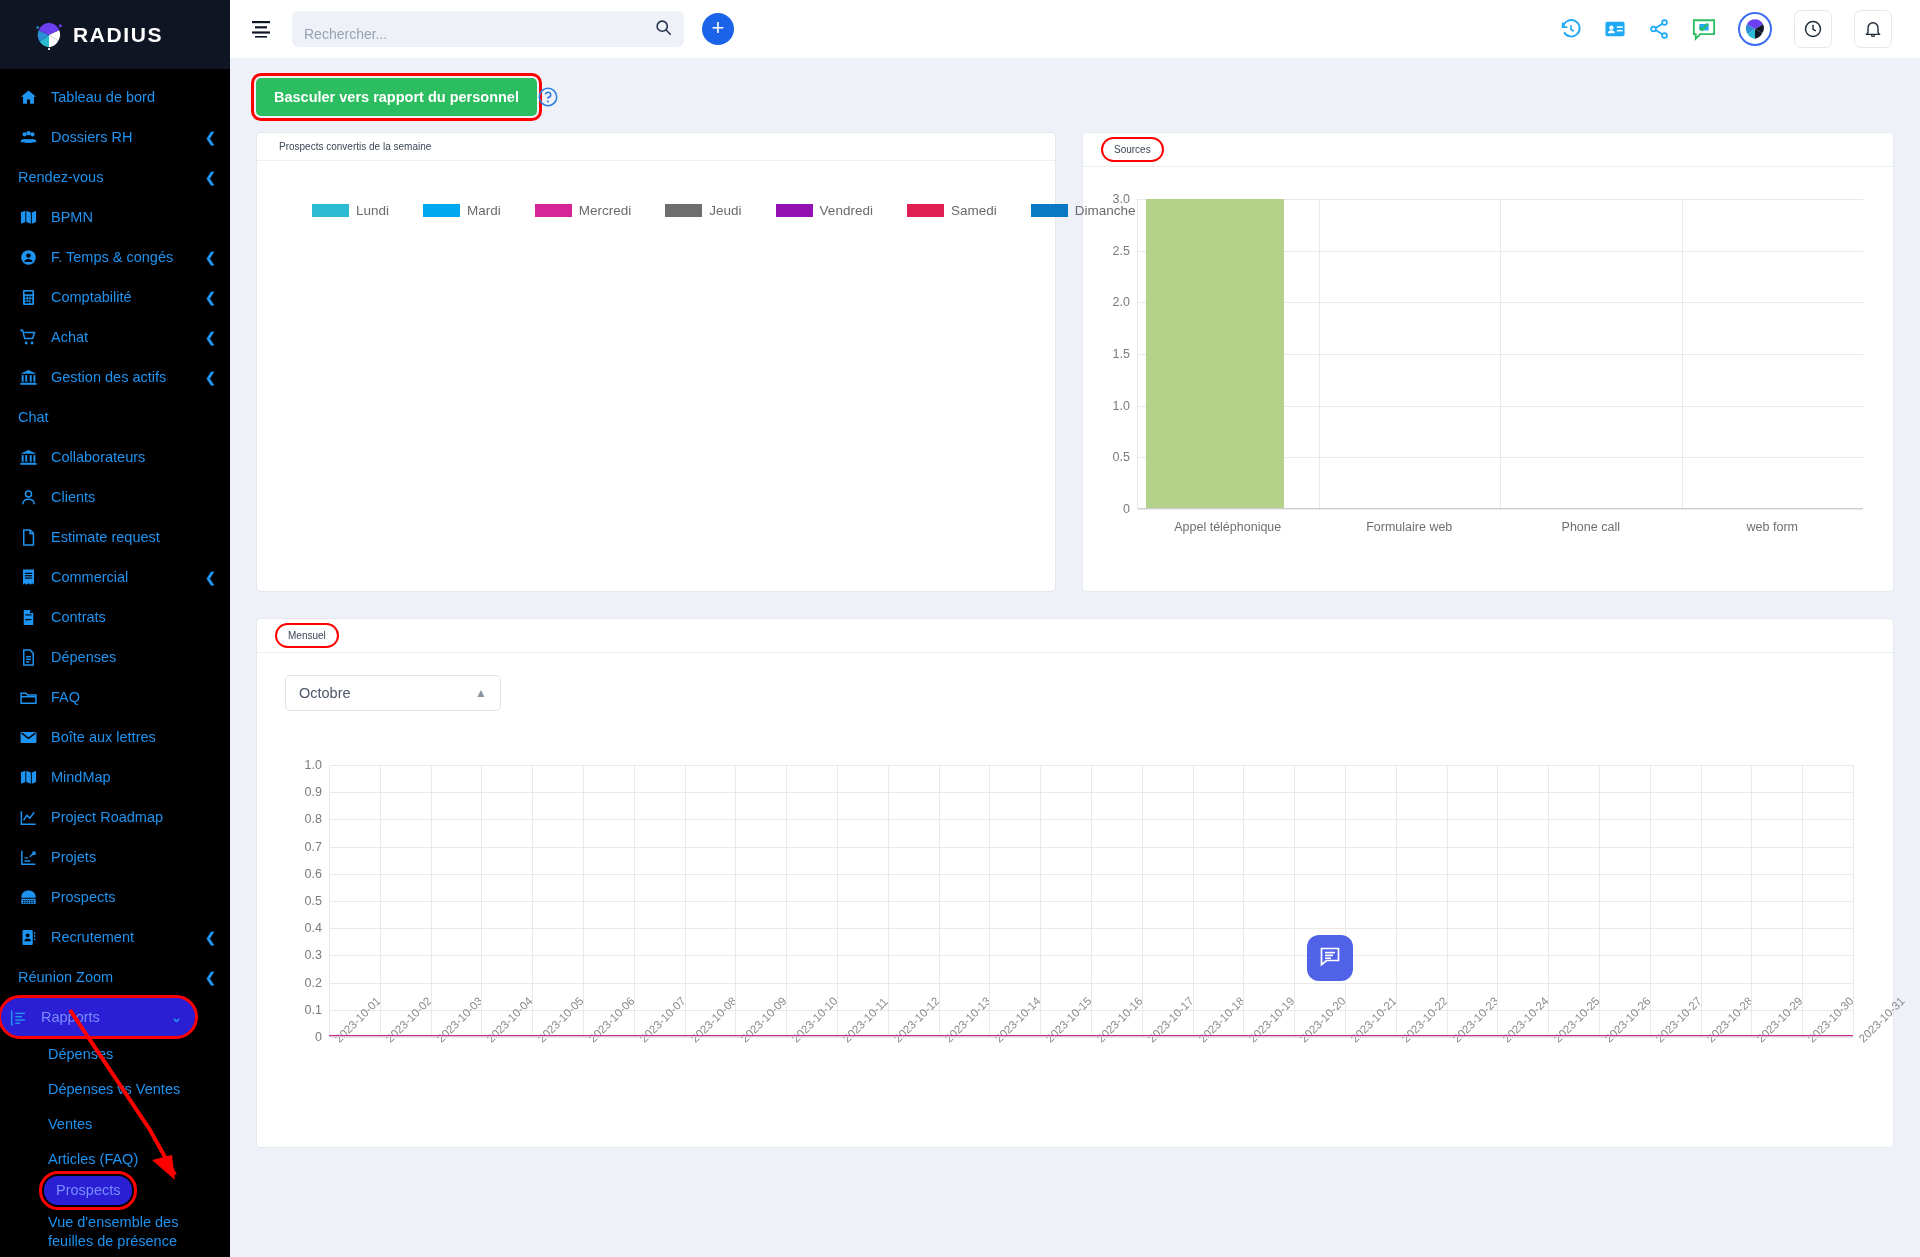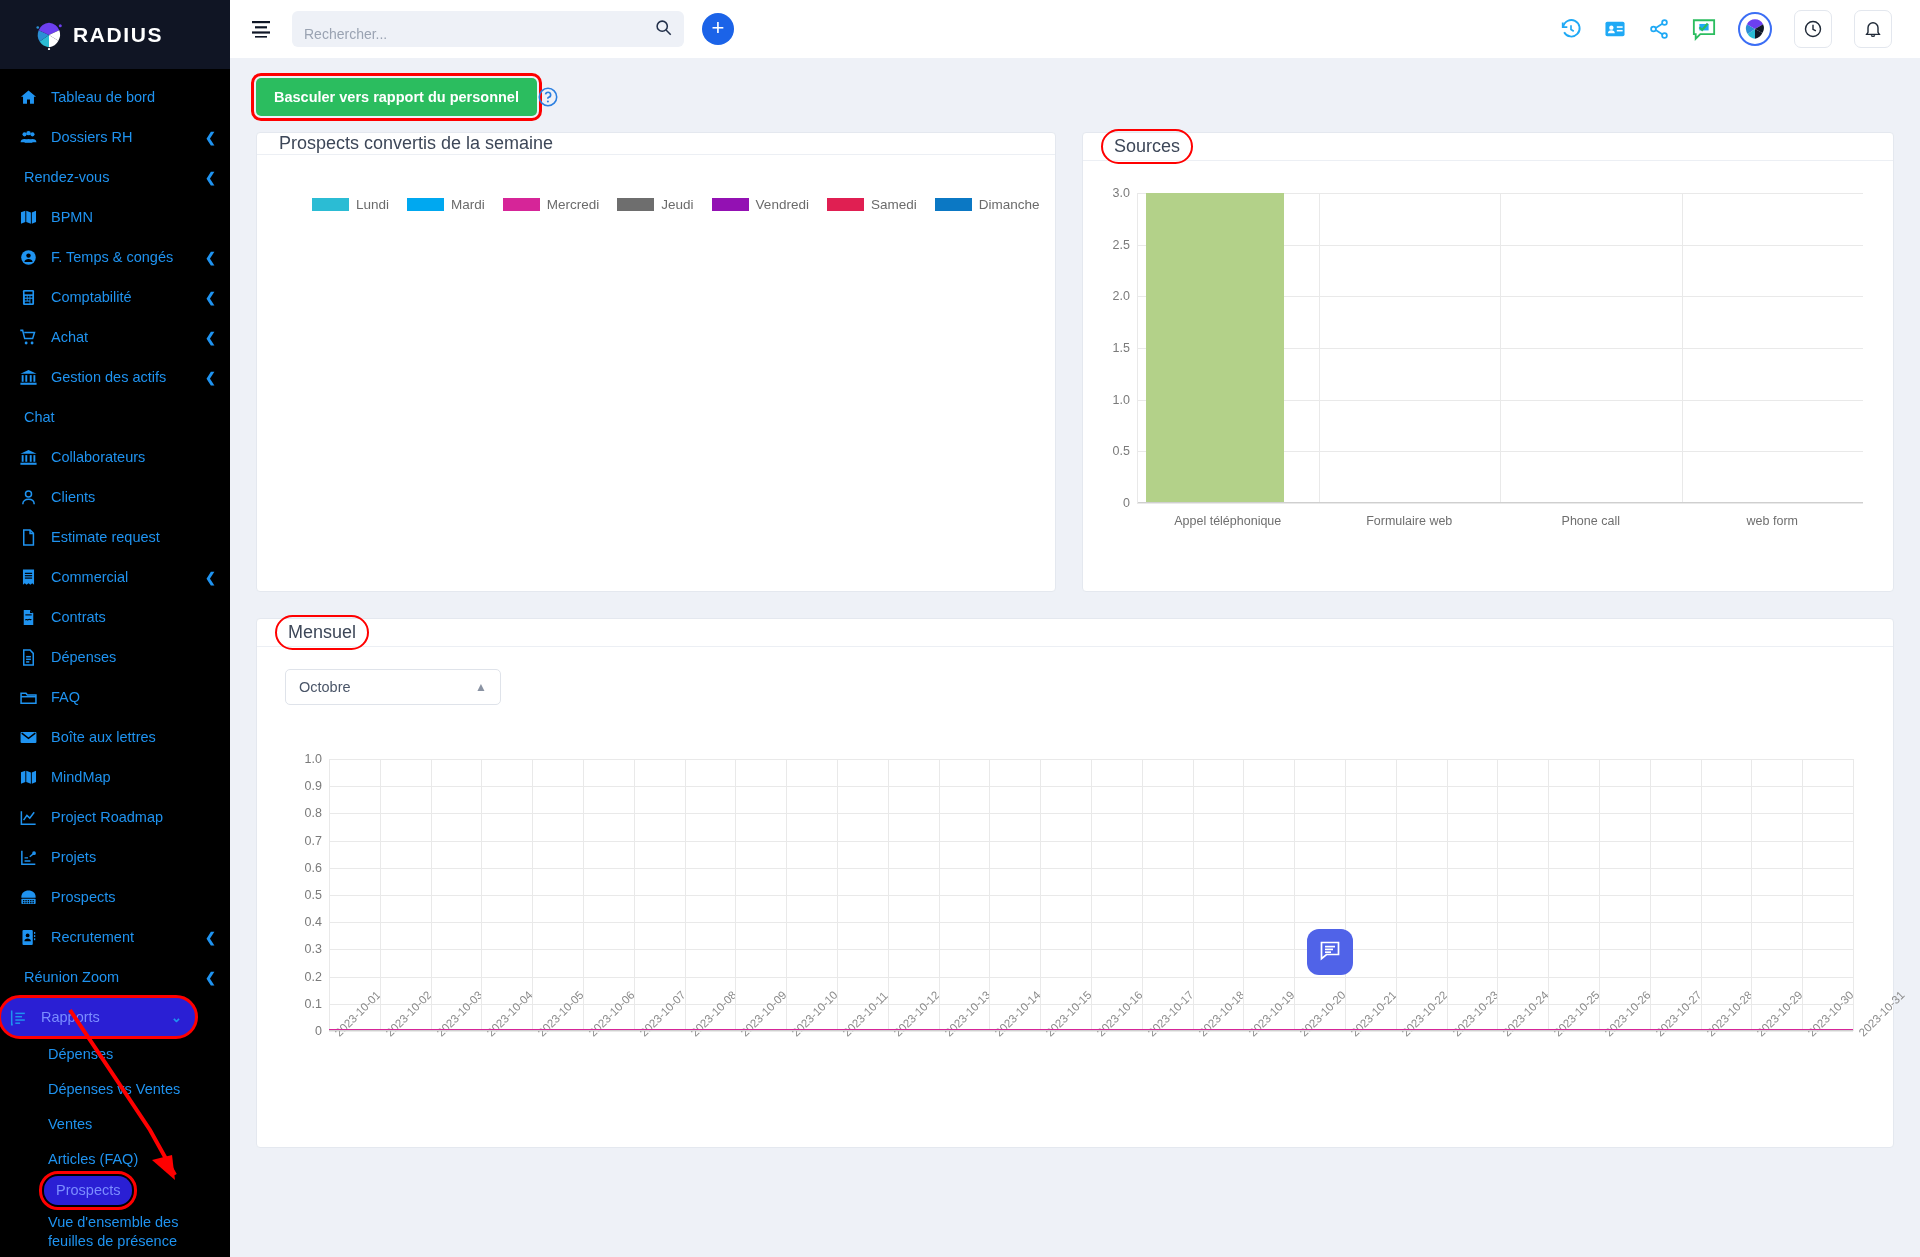--- a/index.html
+++ b/index.html
@@ -28,21 +28,21 @@
   .nav-item {
     display: flex; align-items: center; gap: 12px;
     padding: 9px 14px 9px 18px;
     color: #1f93f0; font-size: 14.5px; cursor: pointer;
     position: relative; min-height: 40px;
   }
   .nav-item .ic { width: 21px; height: 21px; flex: 0 0 21px;
     display:flex; align-items:center; justify-content:center; }
   .nav-item .lbl { flex: 1; line-height: 1.25; }
   .nav-item .chev { color: #1f93f0; font-size: 13px; font-weight: bold; }
-  .nav-item.no-icon { padding-left: 24px; }
+  .nav-item.no-icon { padding-left: 18px; }
   .nav-item.active {
     background: #2a1fd4; color: #6f86ff; padding-left: 8px;
   }
   .nav-item.active .lbl { color: #7b8dff; }
   .sub-item {
     padding: 8px 14px 8px 48px; color: #1f93f0; font-size: 14.5px;
     cursor: pointer; line-height: 1.3;
   }
   .sub-item.selected {
     background: #2a1fd4; color: #7b8dff;
@@ -96,33 +96,33 @@
   .hl-red {
     outline: 3px solid #ff0000; border-radius: 22px; outline-offset: 2px;
   }
   .hl-red-sm { outline: 2.5px solid #ff0000; border-radius: 14px; outline-offset: 2px; }
   #helpic { width: 22px; height: 22px; cursor: pointer; }
   .row { display: flex; gap: 26px; }
   .card {
     background: #fff; border: 1px solid #e4e8ef; border-radius: 4px;
   }
   .card-head {
-    padding: 0 22px; border-bottom: 1px solid #eceff4;
-    font-size: 18px; color: #3d4758; font-weight: normal;
+    padding: 8px 22px; border-bottom: 1px solid #eceff4;
+    font-size: 10px; color: #3d4758; font-weight: normal;
   }
   .card-head .hl {
     display: inline-block; padding: 3px 9px;
   }
   #card-week { width: 800px; height: 460px; }
   #card-sources { flex: 1; height: 460px; text-decoration: underline; }
   #card-month { margin-top: 26px; height: 530px; }
   .chart-body { position: relative; width: 100%; height: calc(100% - 46px); }
   
   #weeklegend {
-    display: flex; align-items: center; gap: 0; padding: 42px 0 0 55px;
+    display: flex; align-items: center; gap: 16px; padding: 42px 0 0 55px;
   }
   .lg { display: flex; align-items: center; gap: 7px; margin-right: 18px; }
   .lg .swatch { width: 37px; height: 13px; }
   .lg .lgl { font-size: 13.5px; color: #6b6b6b; }
   
   #src-plot { position: absolute; left: 54px; right: 30px; top: 32px; bottom: 70px; }
   .ylab { position: absolute; right: 100%; margin-right: 7px; transform: translateY(-50%);
           font-size: 12.5px; color: #7a7a7a; white-space: nowrap; }
   .gline { position: absolute; left: 0; right: 0; height: 1px; background: #e9e9e9; }
   .vline { position: absolute; top: 0; bottom: 0; width: 1px; background: #e9e9e9; }

